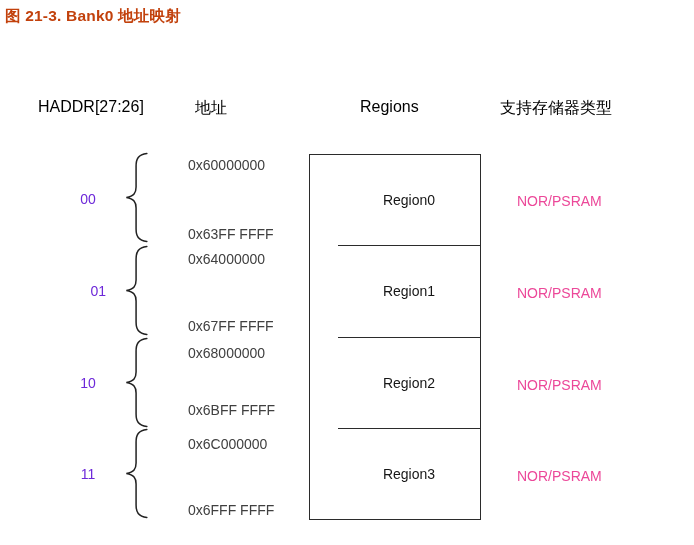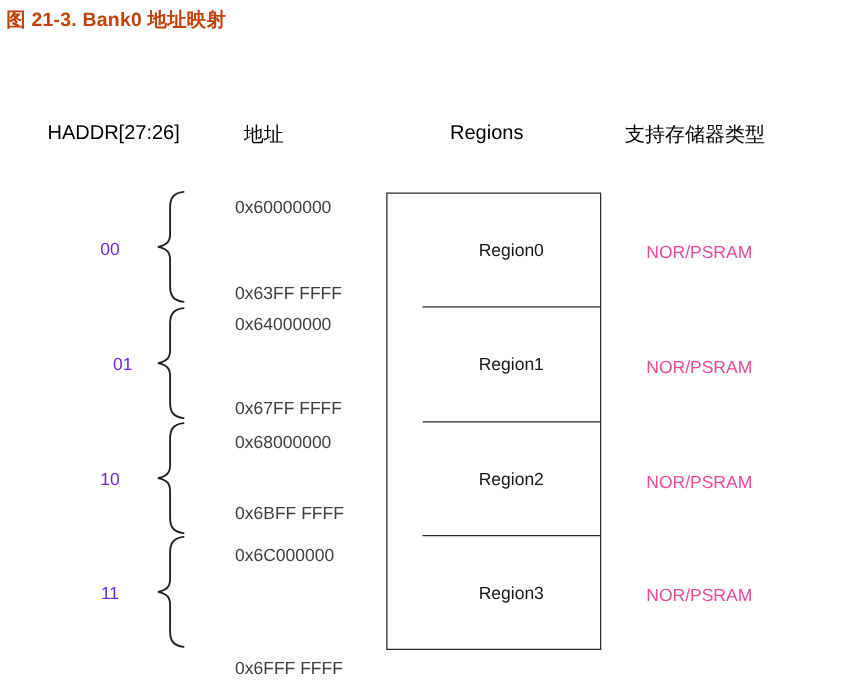--- a/index.html
+++ b/index.html
@@ -101,21 +101,21 @@
   
   .r0.bits-label { top: 191px; }  .r1.bits-label { top: 283px; text-align: right; }
   .r2.bits-label { top: 375px; }  .r3.bits-label { top: 466px; }
 
   .r0.brace { top: 151px; } .r1.brace { top: 244px; }
   .r2.brace { top: 336px; } .r3.brace { top: 427px; }
 
   .r0.addr-start { top: 157px; } .r0.addr-end { top: 226px; }
   .r1.addr-start { top: 251px; } .r1.addr-end { top: 318px; }
   .r2.addr-start { top: 345px; } .r2.addr-end { top: 402px; }
-  .r3.addr-start { top: 436px; } .r3.addr-end { top: 502px; margin-top: 24px; }
+  .r3.addr-start { top: 436px; } .r3.addr-end { top: 502px; }
 
   .r0.mem-label { top: 193px; } .r1.mem-label { top: 285px; }
   .r2.mem-label { top: 377px; } .r3.mem-label { top: 468px; }
 </style>
 </head>
 <body>
 
 <div class="page">
 
   <div class="fig-title">图 21-3. Bank0 地址映射</div>

